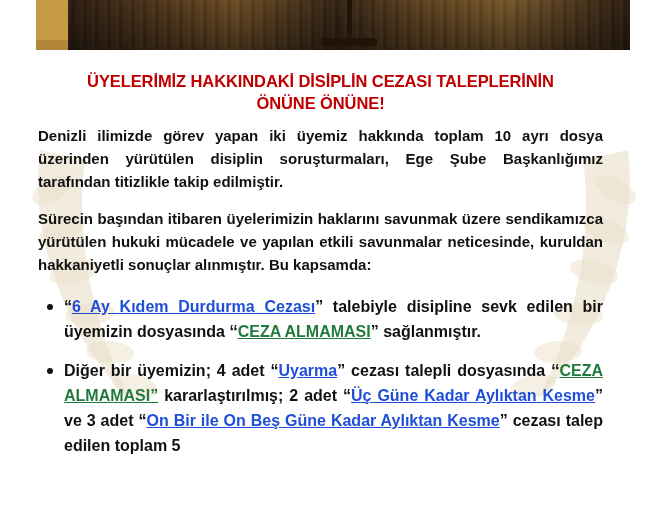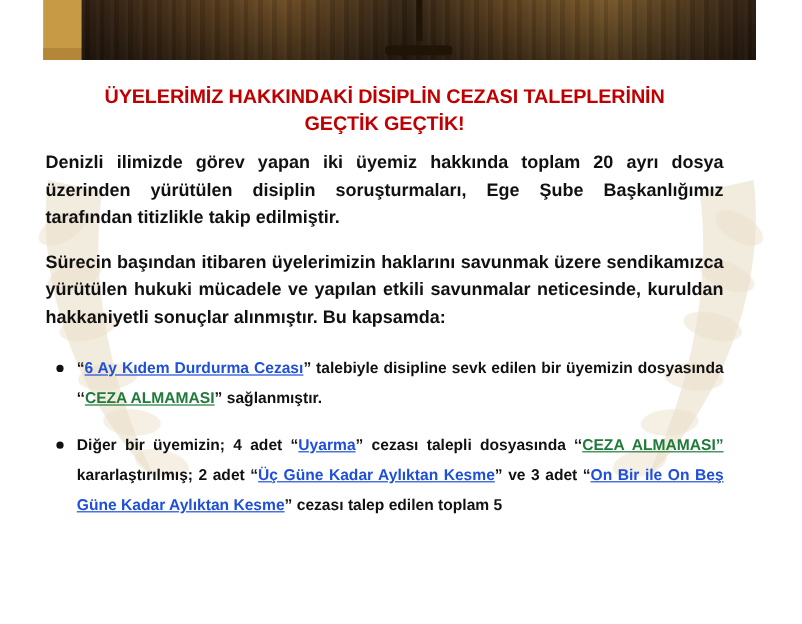--- a/index.html
+++ b/index.html
@@ -130,21 +130,21 @@
   }
   p.para.tight { margin-bottom: 18px; }
 
   ul.bullets {
     margin: 10px 0 0 0;
     padding-left: 26px;
     list-style: none;
   }
   ul.bullets li {
     position: relative;
-    font-size: 13px;
+    font-size: 16px;
     line-height: 25px;
     font-weight: bold;
     color: #111111;
     text-align: justify;
     text-justify: inter-word;
     margin-bottom: 14px;
   }
   ul.bullets li:before {
     content: "";
     position: absolute;
@@ -204,24 +204,24 @@
         </div>
       </div>
     </div>
   </div>
 
   <div class="content">
 
     <h1 class="title">
       <span>ÜYELERİMİZ HAKKINDAKİ DİSİPLİN CEZASI TALEPLERİNİN</span>
       <br>
-      <span>GEÇTİK GEÇTİK!</span>
+      <span>ÖNÜNE ÖNÜNE!</span>
     </h1>
 
-    <p class="para">Denizli ilimizde görev yapan iki üyemiz hakkında toplam 20 ayrı dosya üzerinden yürütülen disiplin soruşturmaları, Ege Şube Başkanlığımız tarafından titizlikle takip edilmiştir.</p>
+    <p class="para">Denizli ilimizde görev yapan iki üyemiz hakkında toplam 10 ayrı dosya üzerinden yürütülen disiplin soruşturmaları, Ege Şube Başkanlığımız tarafından titizlikle takip edilmiştir.</p>
 
     <p class="para tight">Sürecin başından itibaren üyelerimizin haklarını savunmak üzere sendikamızca yürütülen hukuki mücadele ve yapılan etkili savunmalar neticesinde, kuruldan hakkaniyetli sonuçlar alınmıştır. Bu kapsamda:</p>
 
     <ul class="bullets">
       <li>
         <span>“</span><span class="hl-blue">6 Ay Kıdem Durdurma Cezası</span><span>” talebiyle disipline sevk edilen bir üyemizin dosyasında ‘‘</span><span class="hl-green">CEZA ALMAMASI</span><span>” sağlanmıştır.</span>
       </li>
       <li>
         <span>Diğer bir üyemizin; 4 adet “</span><span class="hl-blue">Uyarma</span><span>” cezası talepli dosyasında ‘‘</span><span class="hl-green">CEZA ALMAMASI”</span><span> kararlaştırılmış; 2 adet “</span><span class="hl-blue">Üç Güne Kadar Aylıktan Kesme</span><span>” ve 3 adet “</span><span class="hl-blue">On Bir ile On Beş Güne Kadar Aylıktan Kesme</span><span>” cezası talep edilen toplam 5</span>
       </li>

